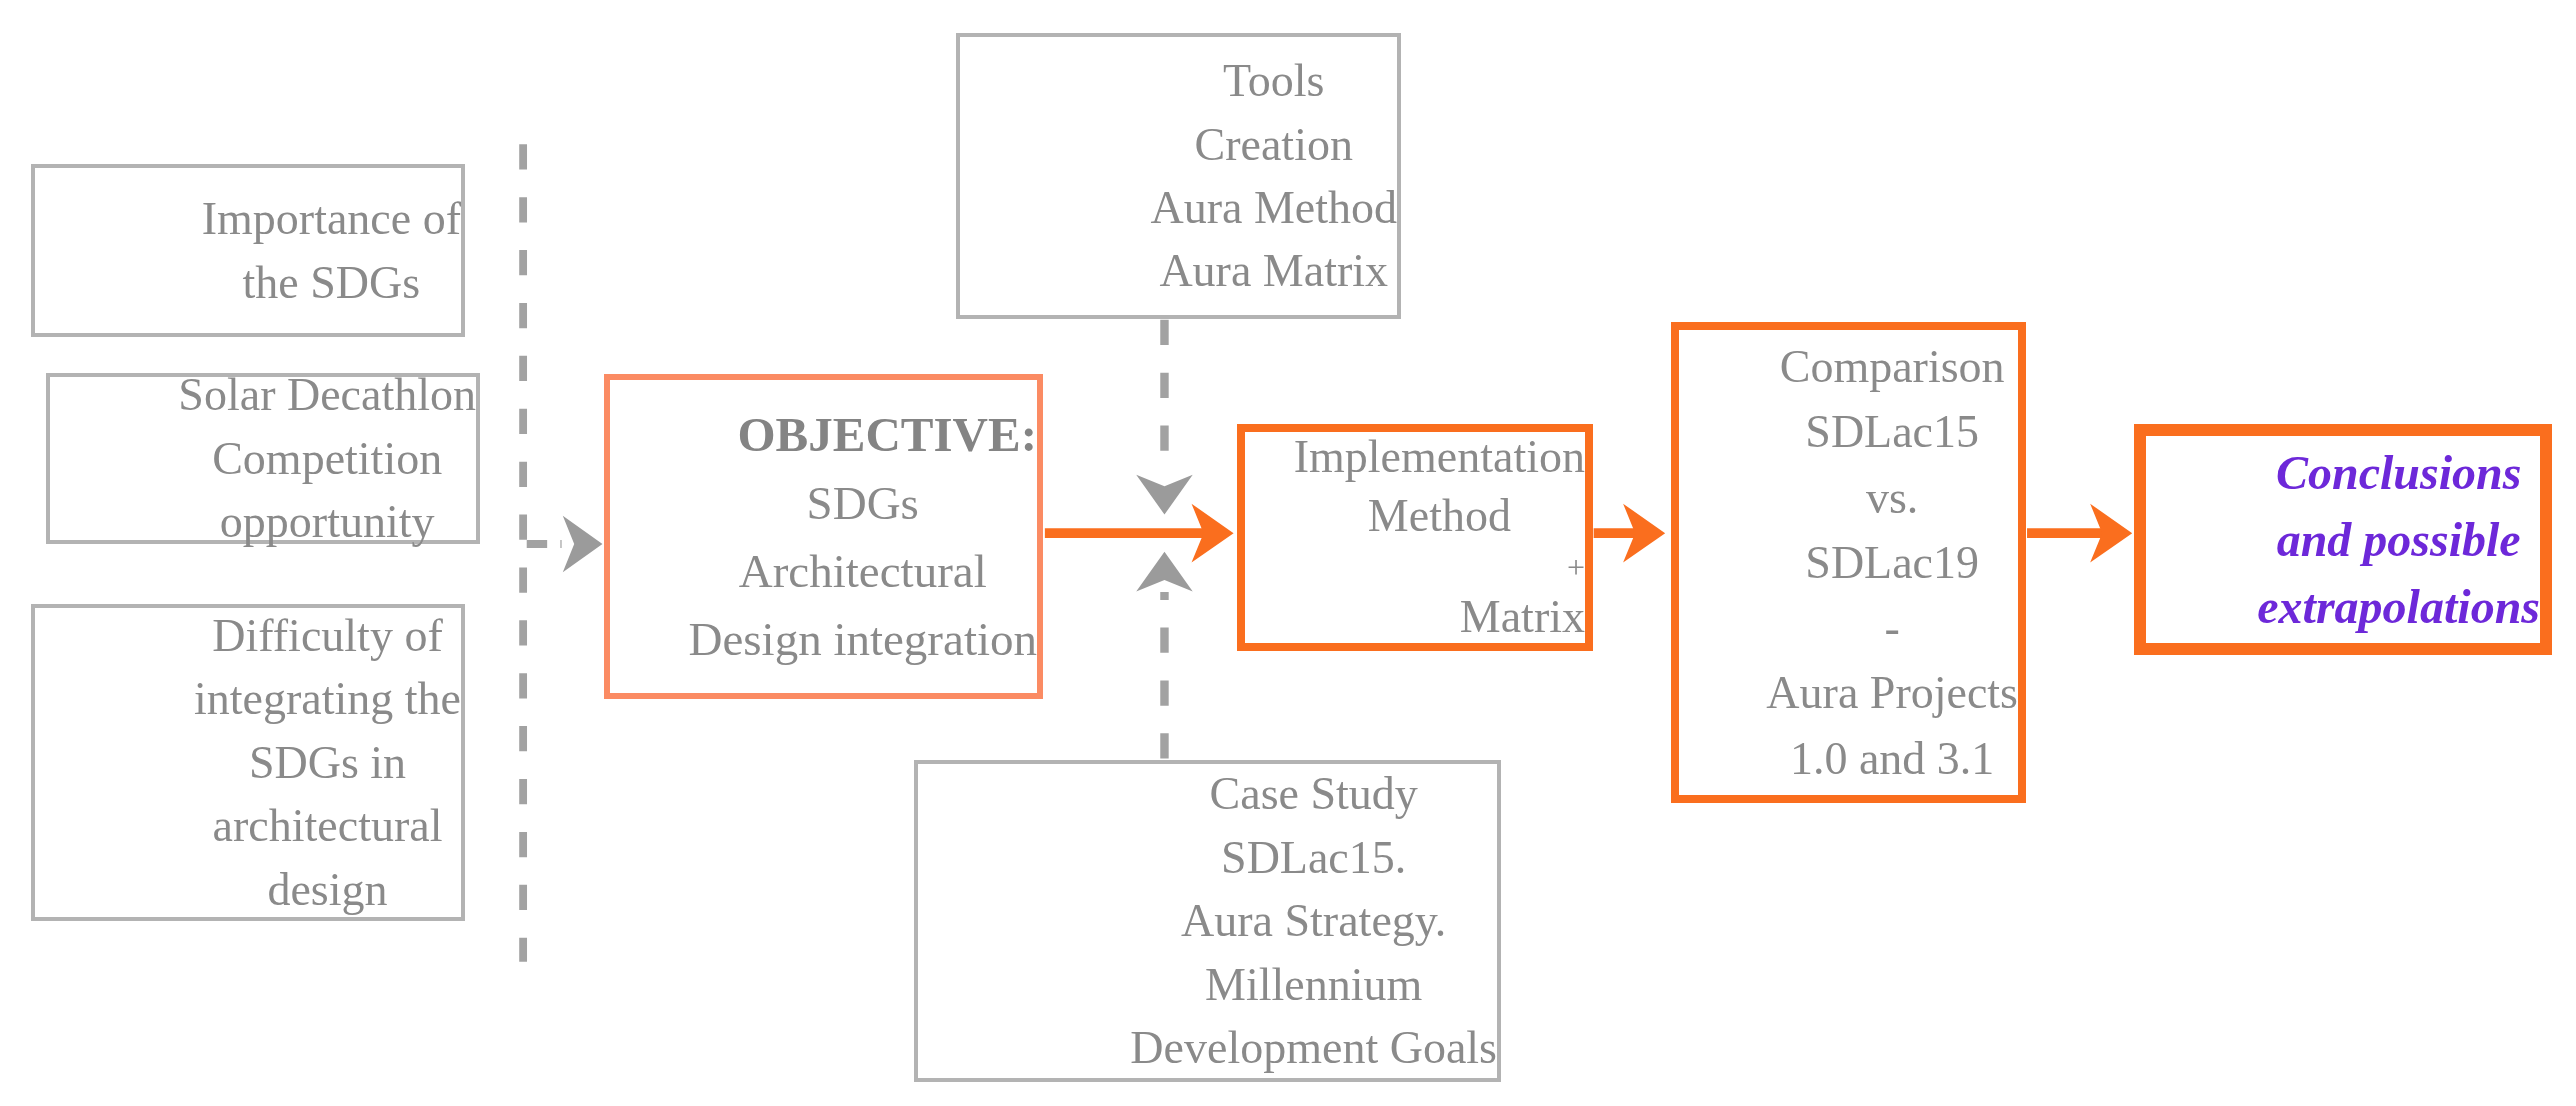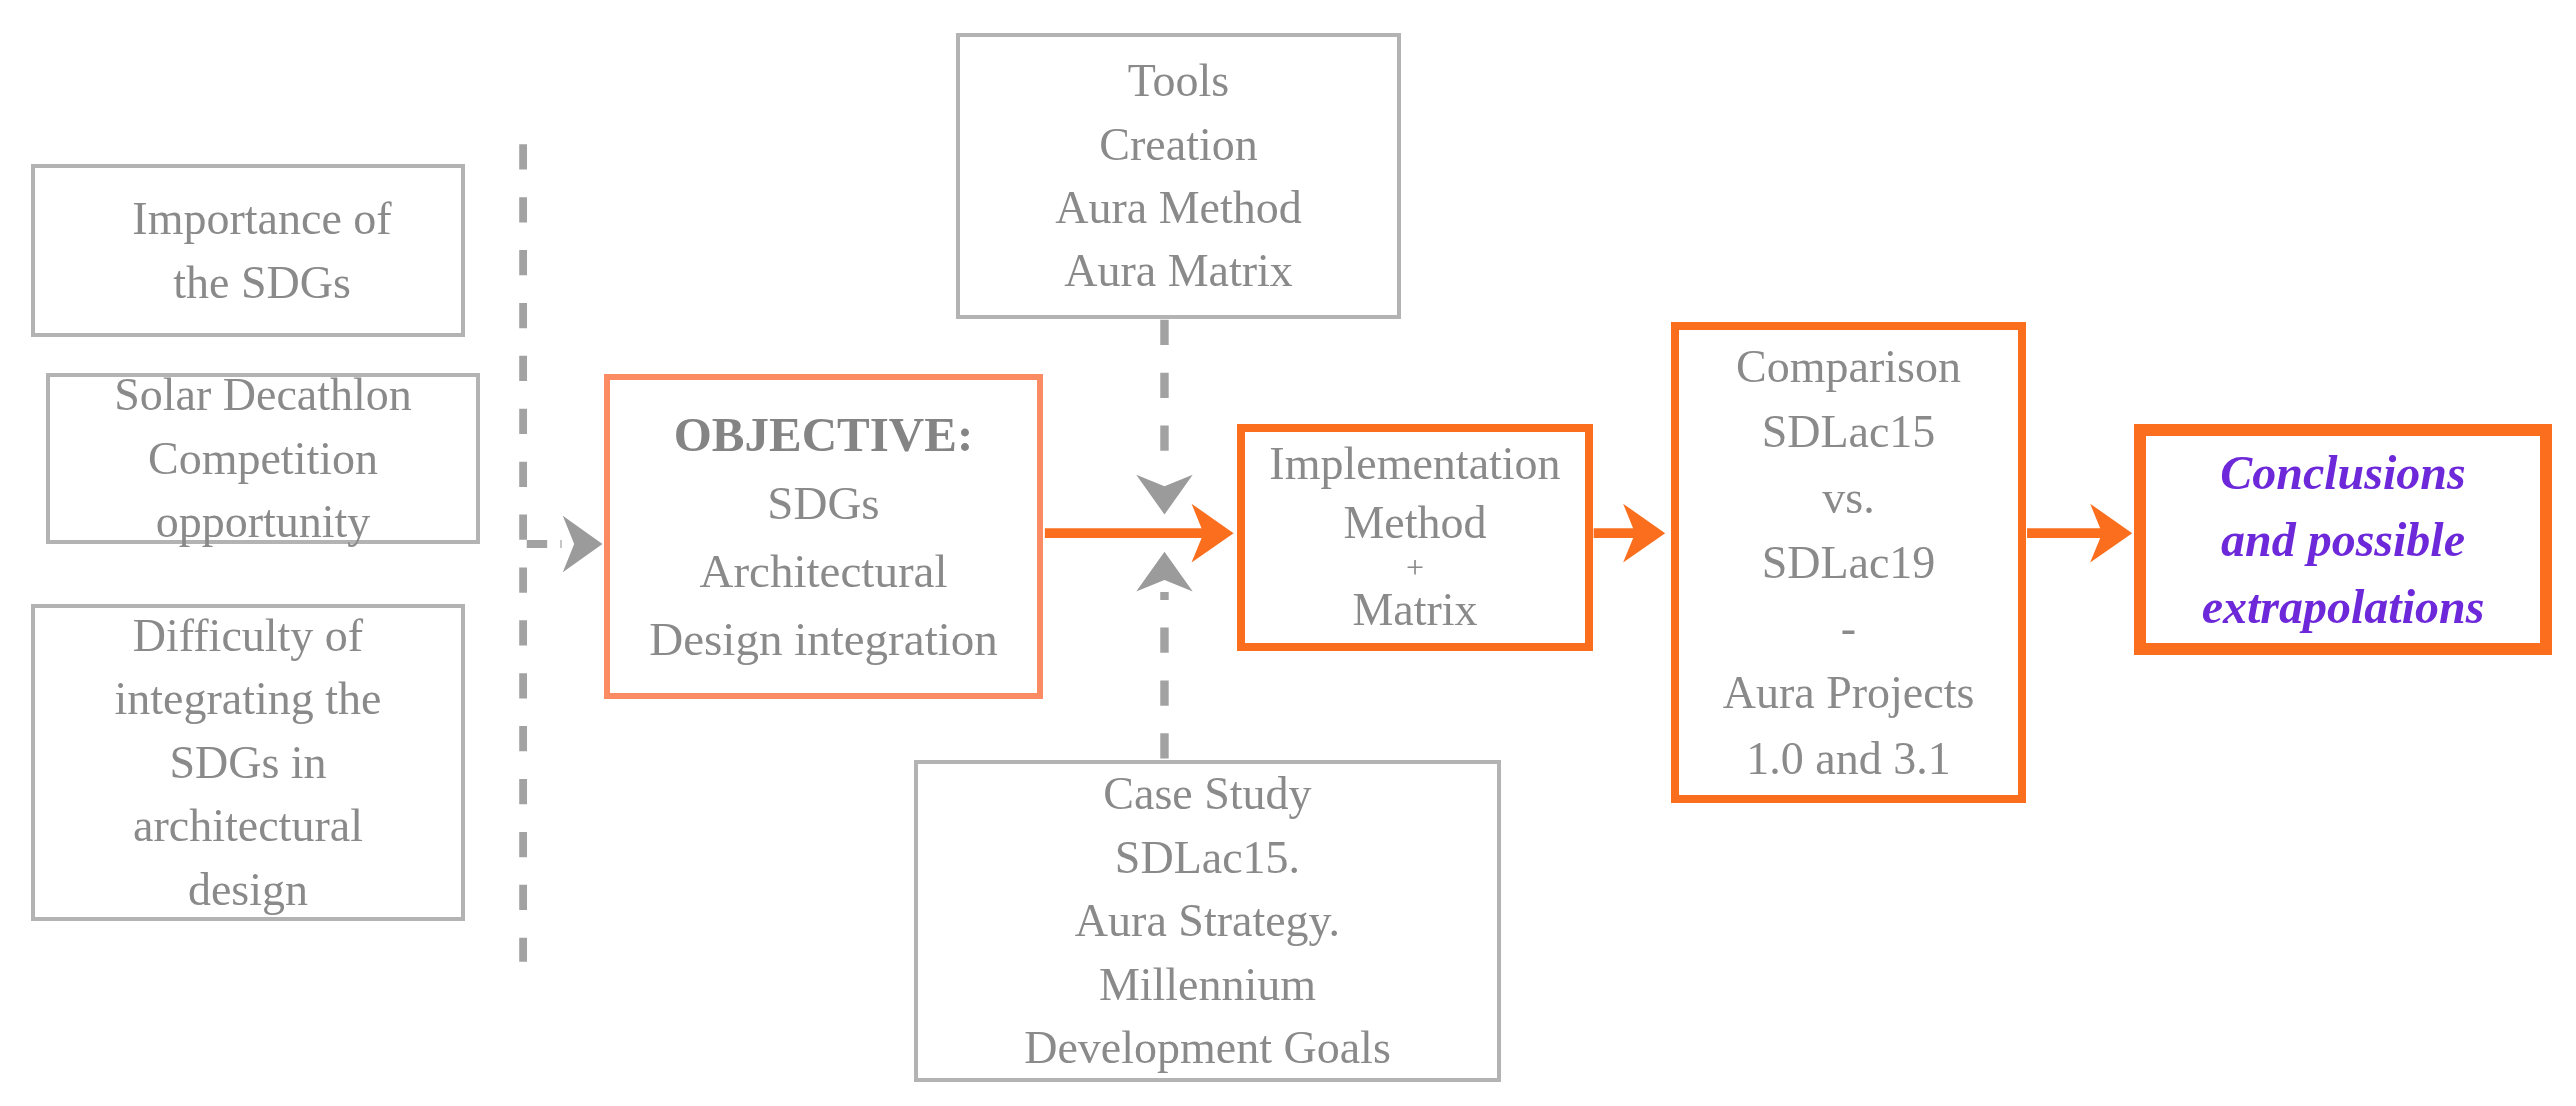--- a/index.html
+++ b/index.html
@@ -17,21 +17,21 @@
   }
   #connectors {
     position: absolute;
     left: 0; top: 0;
     width: 2576px; height: 1106px;
   }
   .node {
     position: absolute;
     display: flex;
     flex-direction: column;
-    align-items: center;
+    align-items: flex-end;
     justify-content: center;
     text-align: center;
     box-sizing: border-box;
     background: #ffffff;
     color: #8a8a8a;
   }
   .node-text {
     white-space: pre-line;
     font-size: 46px;
     line-height: 1.38;
@@ -53,20 +53,21 @@
     font-weight: bold;
     font-size: 49px;
     line-height: 1.42;
     color: #848484;
   }
   #box-objective .node-text { line-height: 1.45; font-size: 47px; }
 
   #box-implementation {
     left: 1237px; top: 424px; width: 356px; height: 227px;
     border: 8.4px solid #fa6e1e;
+    gap: 7px;
   }
   #box-implementation .node-text { line-height: 1.28; }
   #box-implementation .plus-sign {
     font-size: 32px;
     line-height: 0.9;
     color: #8a8a8a;
   }
 
   #box-comparison {
     left: 1671px; top: 322px; width: 355px; height: 481px;

